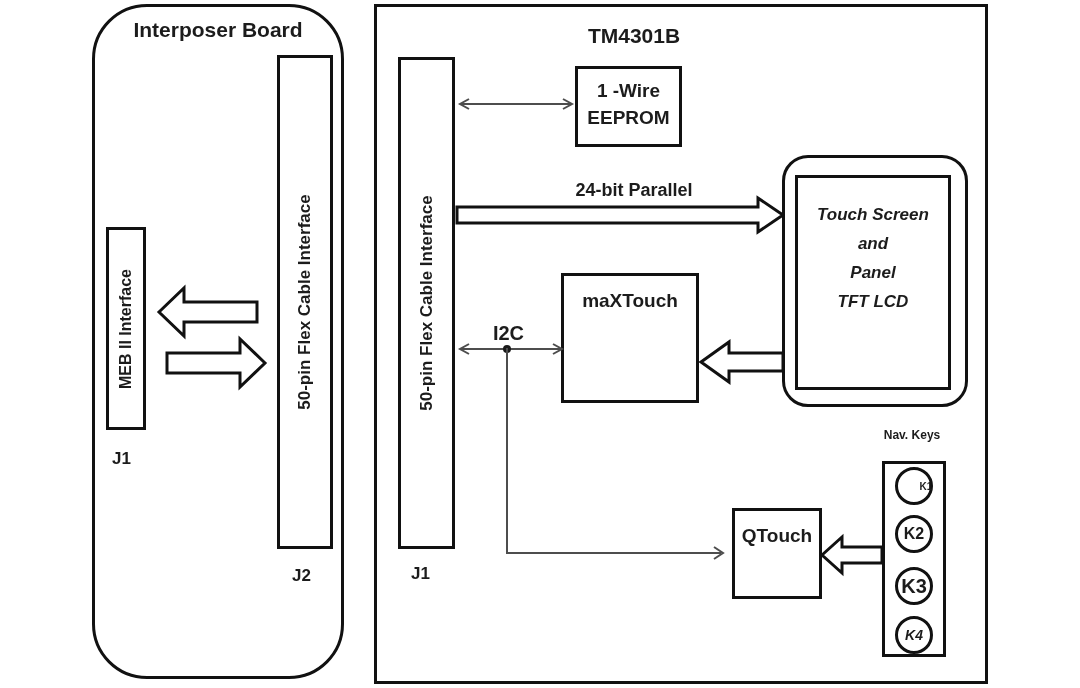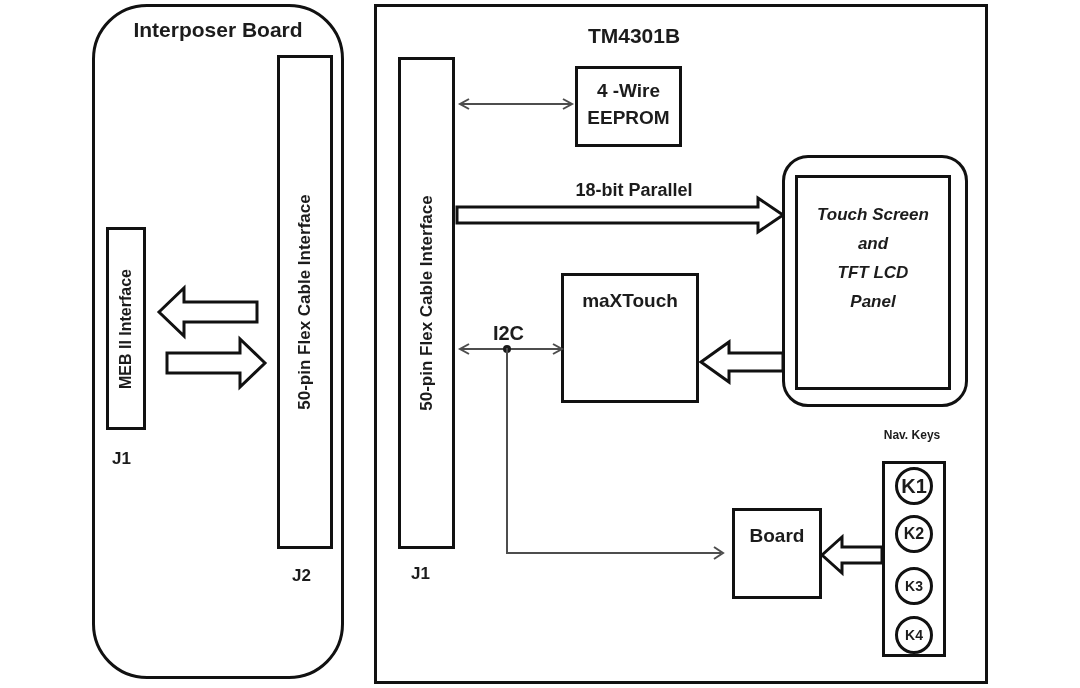--- a/index.html
+++ b/index.html
@@ -47,32 +47,32 @@
 
   <div class="lbl ctr board-title" style="left:559px;top:24px;width:150px;">TM4301B</div>
 
   <div class="box vbox" style="left:398px;top:57px;width:57px;height:492px;">
     <span class="vtext" style="font-size:17px;">50-pin Flex Cable Interface</span>
   </div>
   <div class="lbl" style="left:411px;top:564px;font-size:17px;">J1</div>
 
   <div class="box" style="left:575px;top:66px;width:107px;height:81px;">
     <div class="ctr" style="font-weight:bold;font-size:19px;line-height:27px;padding-top:8px;">
-      <div>4 -Wire</div>
+      <div>1 -Wire</div>
       <div>EEPROM</div>
     </div>
   </div>
 
   <svg style="left:455px;top:96px;" width="122" height="16" viewBox="0 0 122 16">
     <line class="thin" x1="6" y1="8" x2="116" y2="8"></line>
     <path class="thin" d="M14,3 L5,8 L14,13"></path>
     <path class="thin" d="M108,3 L117,8 L108,13"></path>
   </svg>
 
-  <div class="lbl ctr" style="left:554px;top:180px;width:160px;font-size:18px;">18-bit Parallel</div>
+  <div class="lbl ctr" style="left:554px;top:180px;width:160px;font-size:18px;">24-bit Parallel</div>
   <svg style="left:455px;top:196px;" width="330" height="38" viewBox="0 0 330 38">
     <polygon class="hollow" points="2,11 303,11 303,2 328,19 303,36 303,27 2,27"></polygon>
   </svg>
 
   <div class="box" style="left:561px;top:273px;width:138px;height:130px;">
     <div class="ctr" style="font-weight:bold;font-size:19px;padding-top:14px;">maXTouch</div>
   </div>
 
   <div class="lbl ctr" style="left:486px;top:322px;width:45px;font-size:20px;">I2C</div>
   <svg style="left:455px;top:341px;" width="112" height="16" viewBox="0 0 112 16">
@@ -85,46 +85,46 @@
   <svg style="left:500px;top:345px;" width="235" height="215" viewBox="0 0 235 215">
     <polyline class="thin" points="7,3 7,208 221,208"></polyline>
     <path class="thin" d="M214,202 L223,208 L214,214"></path>
   </svg>
 
   <div class="box" style="left:782px;top:155px;width:186px;height:252px;border-radius:26px;"></div>
   <div class="box" style="left:795px;top:175px;width:156px;height:215px;">
     <div class="ctr" style="font-weight:bold;font-size:17px;line-height:29px;padding-top:22px;font-style:italic;">
       <div>Touch Screen</div>
       <div>and</div>
+      <div>Panel</div>
       <div>TFT LCD</div>
-      <div>Panel</div>
     </div>
   </div>
 
   <svg style="left:699px;top:340px;" width="85" height="45" viewBox="0 0 85 45">
     <polygon class="hollow" points="2,22 30,2 30,13 84,13 84,31 30,31 30,42"></polygon>
   </svg>
 
   <div class="lbl ctr" style="left:862px;top:428px;width:100px;font-size:12px;">Nav. Keys</div>
   <div class="box" style="left:882px;top:461px;width:64px;height:196px;"></div>
 
   <div class="box vbox" style="left:895px;top:467px;width:38px;height:38px;border-radius:50%;">
-    <span style="font-weight:bold;font-size:20px;">K1</span>
+    <span style="font-weight:bold;font-size:10px;padding-left:24px;">K1</span>
   </div>
   <div class="box vbox" style="left:895px;top:515px;width:38px;height:38px;border-radius:50%;">
     <span style="font-weight:bold;font-size:16px;">K2</span>
   </div>
   <div class="box vbox" style="left:895px;top:567px;width:38px;height:38px;border-radius:50%;">
-    <span style="font-weight:bold;font-size:14px;text-align:right;">K3</span>
+    <span style="font-weight:bold;font-size:20px;text-align:right;">K3</span>
   </div>
-  <div class="box vbox" style="left:895px;top:616px;width:38px;height:38px;border-radius:50%;">
+  <div class="box vbox" style="left:895px;top:616px;width:38px;height:38px;border-radius:50%;font-style:italic;">
     <span style="font-weight:bold;font-size:14px;">K4</span>
   </div>
 
   <div class="box" style="left:732px;top:508px;width:90px;height:91px;">
-    <div class="ctr" style="font-weight:bold;font-size:19px;padding-top:14px;">Board</div>
+    <div class="ctr" style="font-weight:bold;font-size:19px;padding-top:14px;">QTouch</div>
   </div>
 
   <svg style="left:820px;top:535px;" width="64" height="40" viewBox="0 0 64 40">
     <polygon class="hollow" points="2,20 22,2 22,12 62,12 62,28 22,28 22,38"></polygon>
   </svg>
 
 </div>
 
 </body></html>

